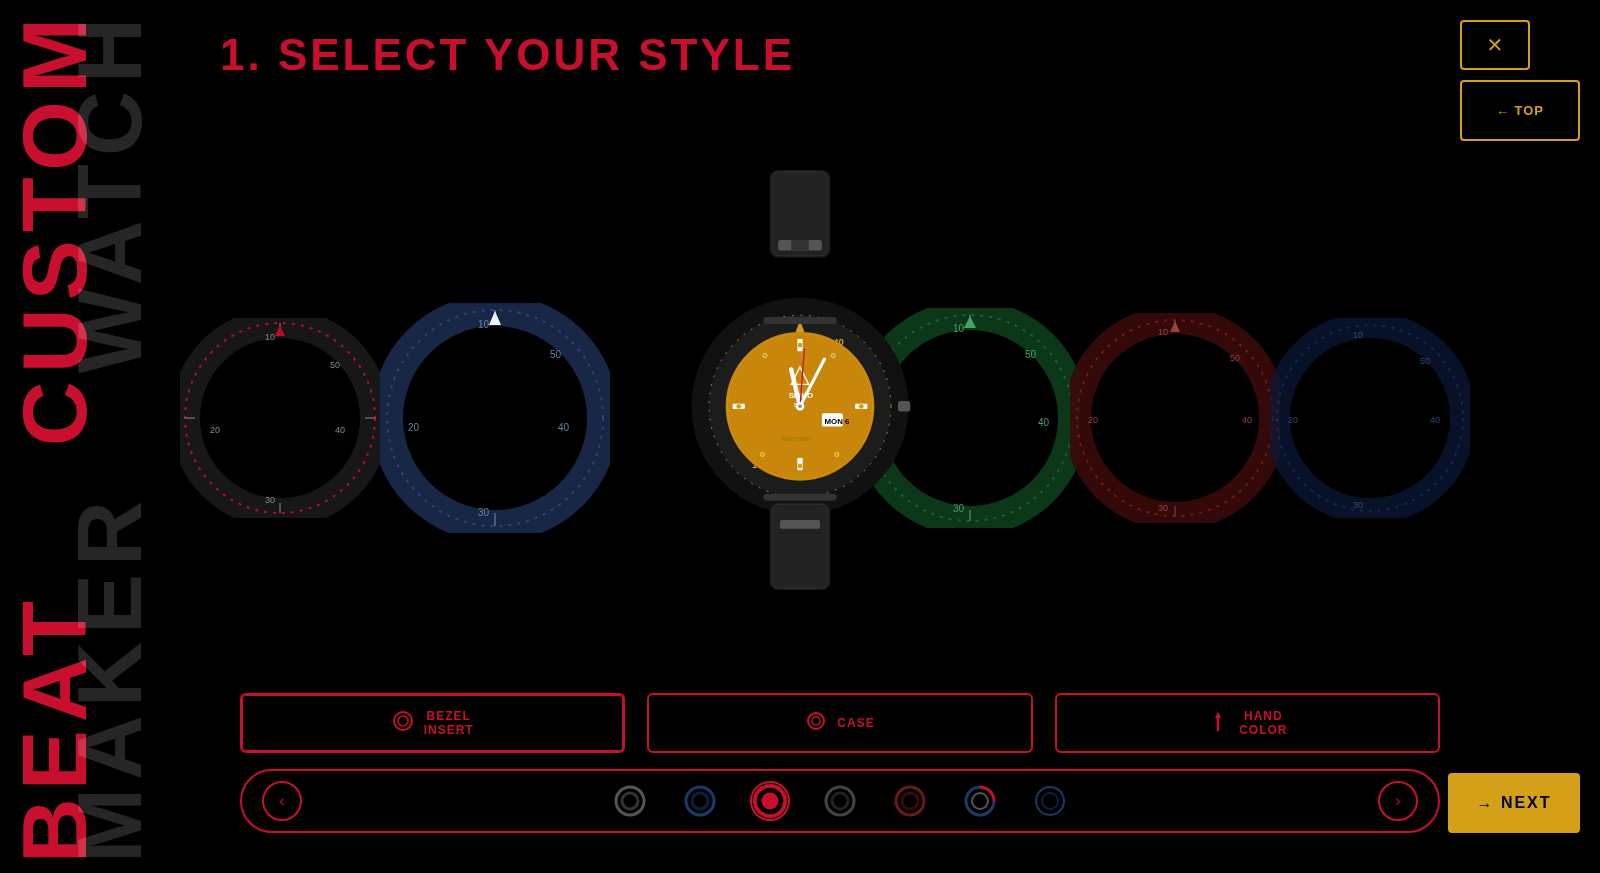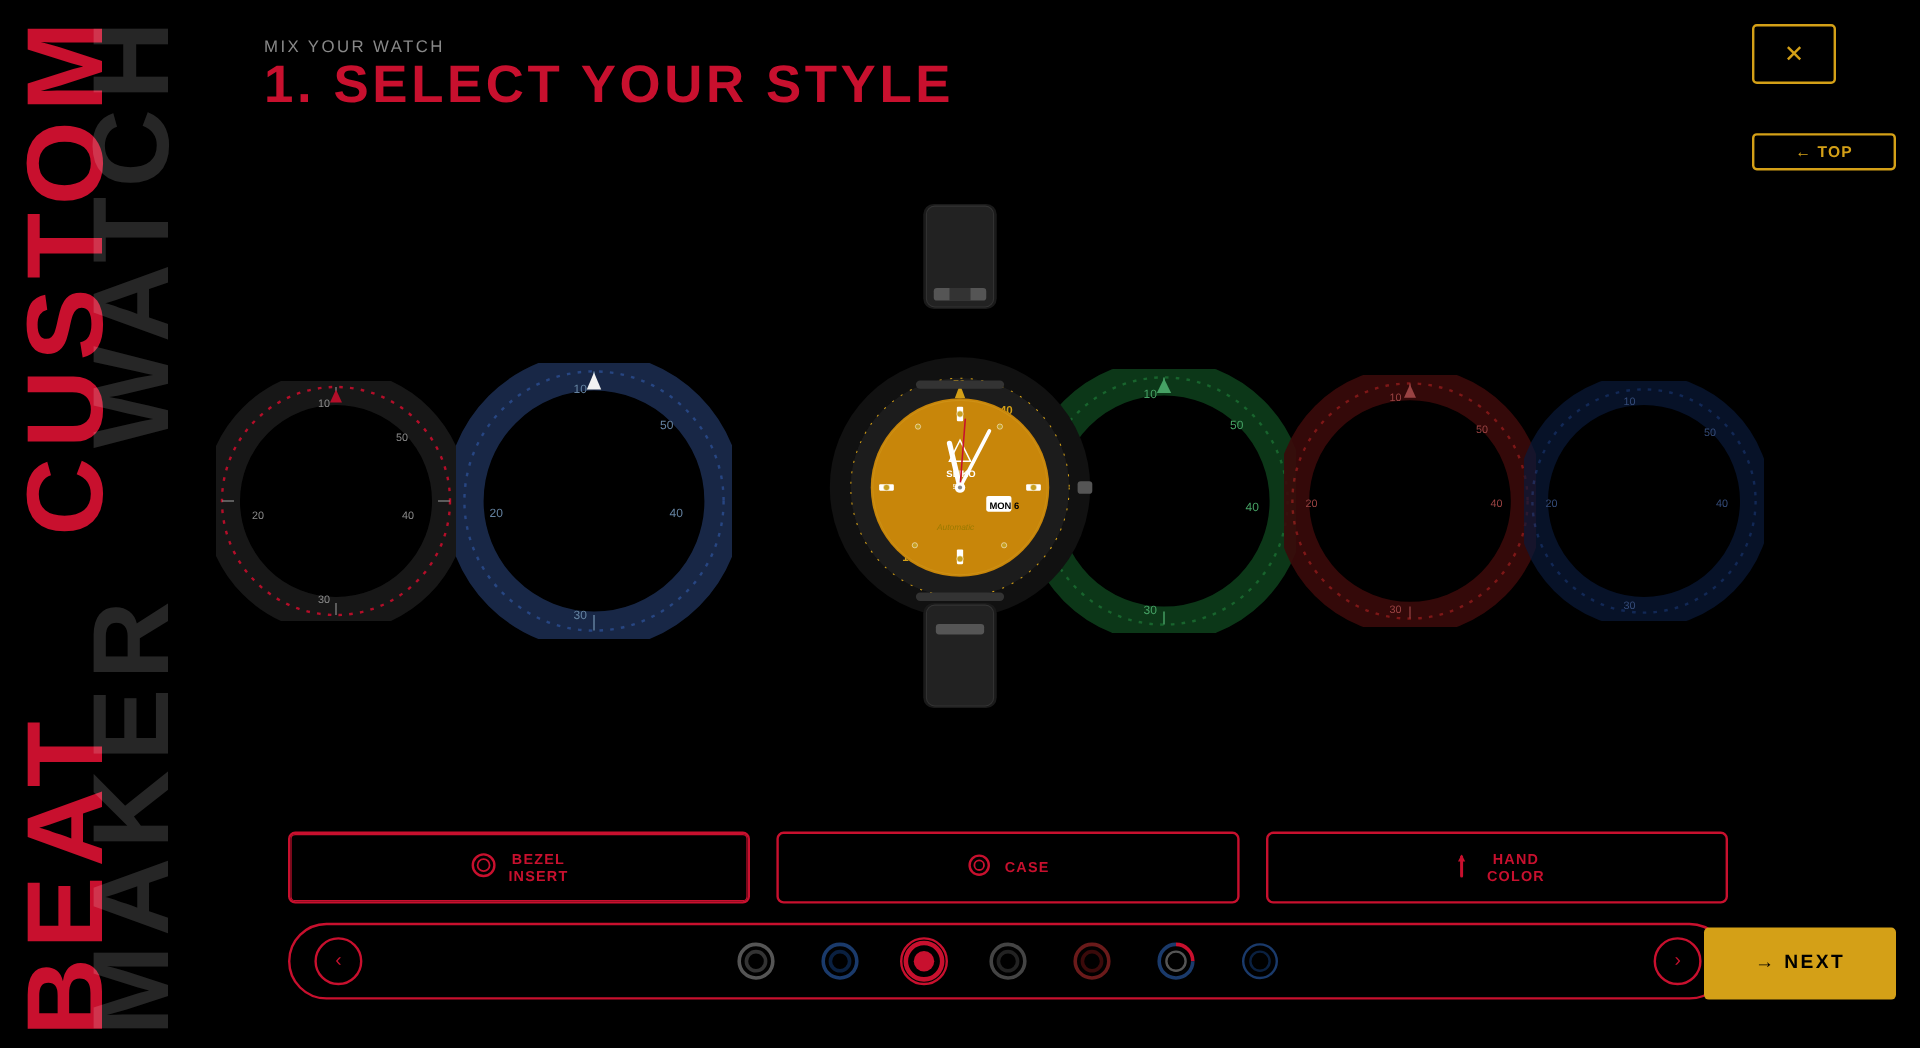--- a/index.html
+++ b/index.html
@@ -118,34 +118,33 @@
       color: #d4a017;
       font-size: 20px;
       cursor: pointer;
       display: flex;
       align-items: center;
       justify-content: center;
       border-radius: 4px;
     }
     .btn-top {
       width: 120px;
-      height: 31px;
+      height: 61px;
       border: 2px solid #d4a017;
       background: transparent;
       color: #d4a017;
       font-size: 13px;
       font-weight: bold;
       cursor: pointer;
       display: flex;
       align-items: center;
       justify-content: center;
       gap: 6px;
       border-radius: 4px;
       letter-spacing: 1px;
-      margin-top: 31px;
     }
 
     
     .carousel-area {
       position: absolute;
       top: 150px;
       left: 150px;
       right: 150px;
       height: 540px;
       display: flex;
@@ -252,21 +251,21 @@
     }
     .dot.selected {
       border: 2px solid #c8102e;
     }
 
     
     .btn-next {
       position: absolute;
       bottom: 40px;
       right: 20px;
-      width: 160px;
+      width: 132px;
       height: 60px;
       background: #d4a017;
       color: #000;
       font-size: 16px;
       font-weight: 900;
       letter-spacing: 2px;
       border: none;
       cursor: pointer;
       display: flex;
       align-items: center;
@@ -279,21 +278,20 @@
 <body>
 
 <div class="vertical-title">
   <span class="vertical-text-custom">CUSTOM</span>
   <span class="vertical-text-watch">WATCH</span>
   <span class="vertical-text-beat">BEAT</span>
   <span class="vertical-text-maker">MAKER</span>
 </div>
 
 <div class="header">
-  <div class="subtitle">MIX YOUR WATCH</div>
   <div class="title">1. SELECT YOUR STYLE</div>
 </div>
 
 <div class="top-right-buttons">
   <button class="btn-close">✕</button>
   <button class="btn-top">← TOP</button>
 </div>
 
 <div class="carousel-area">
 

